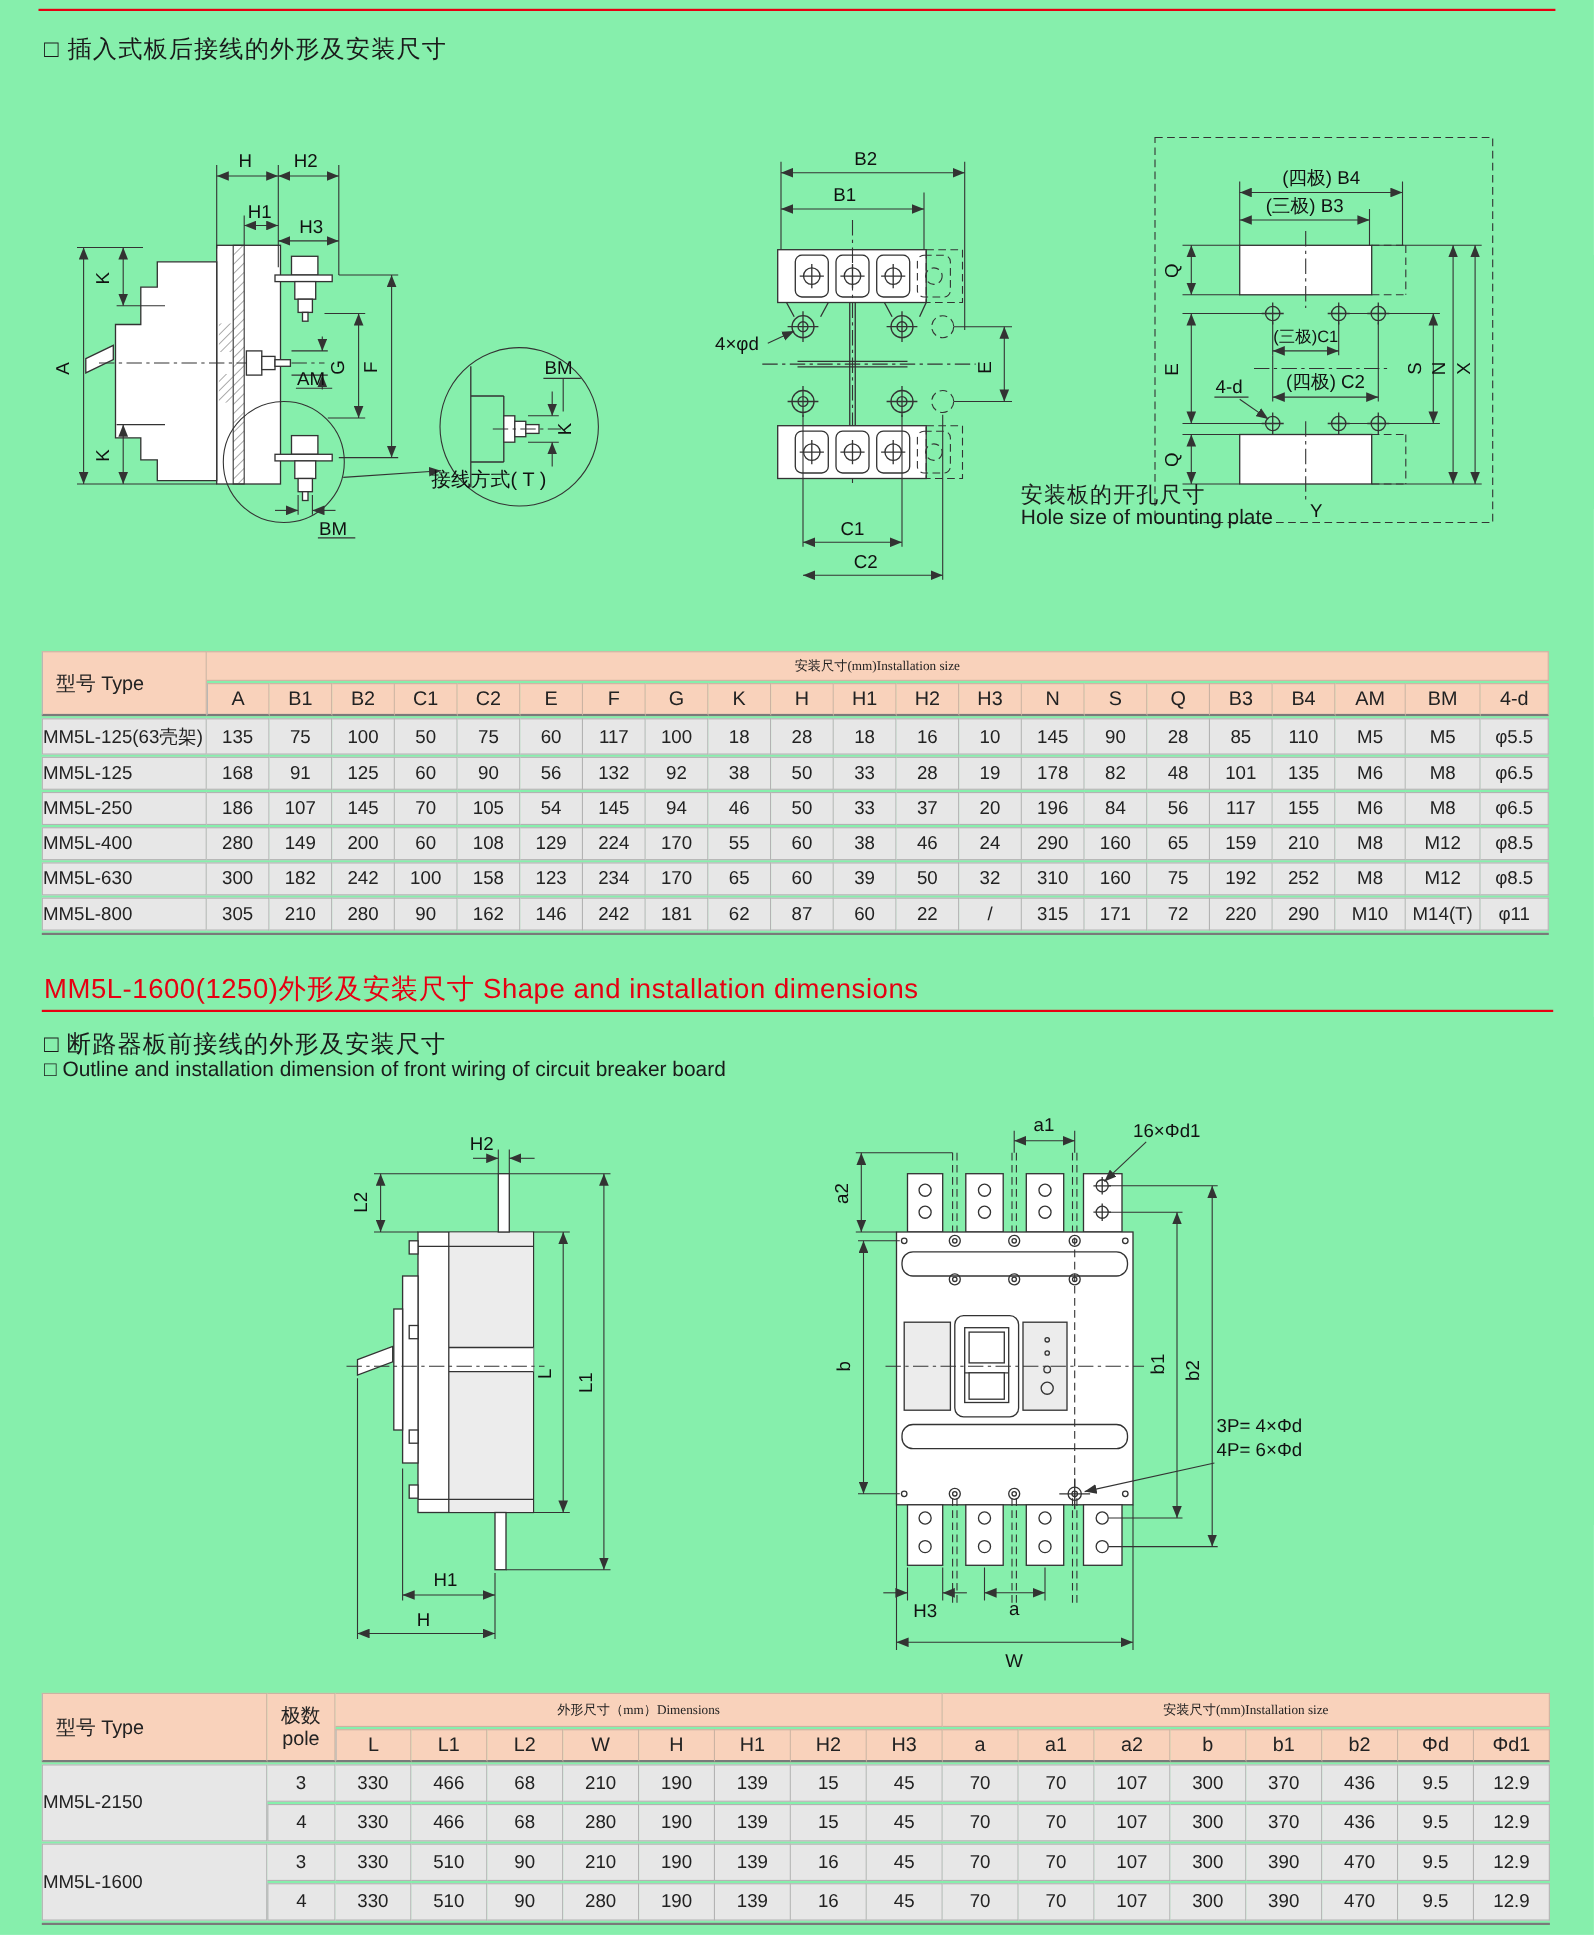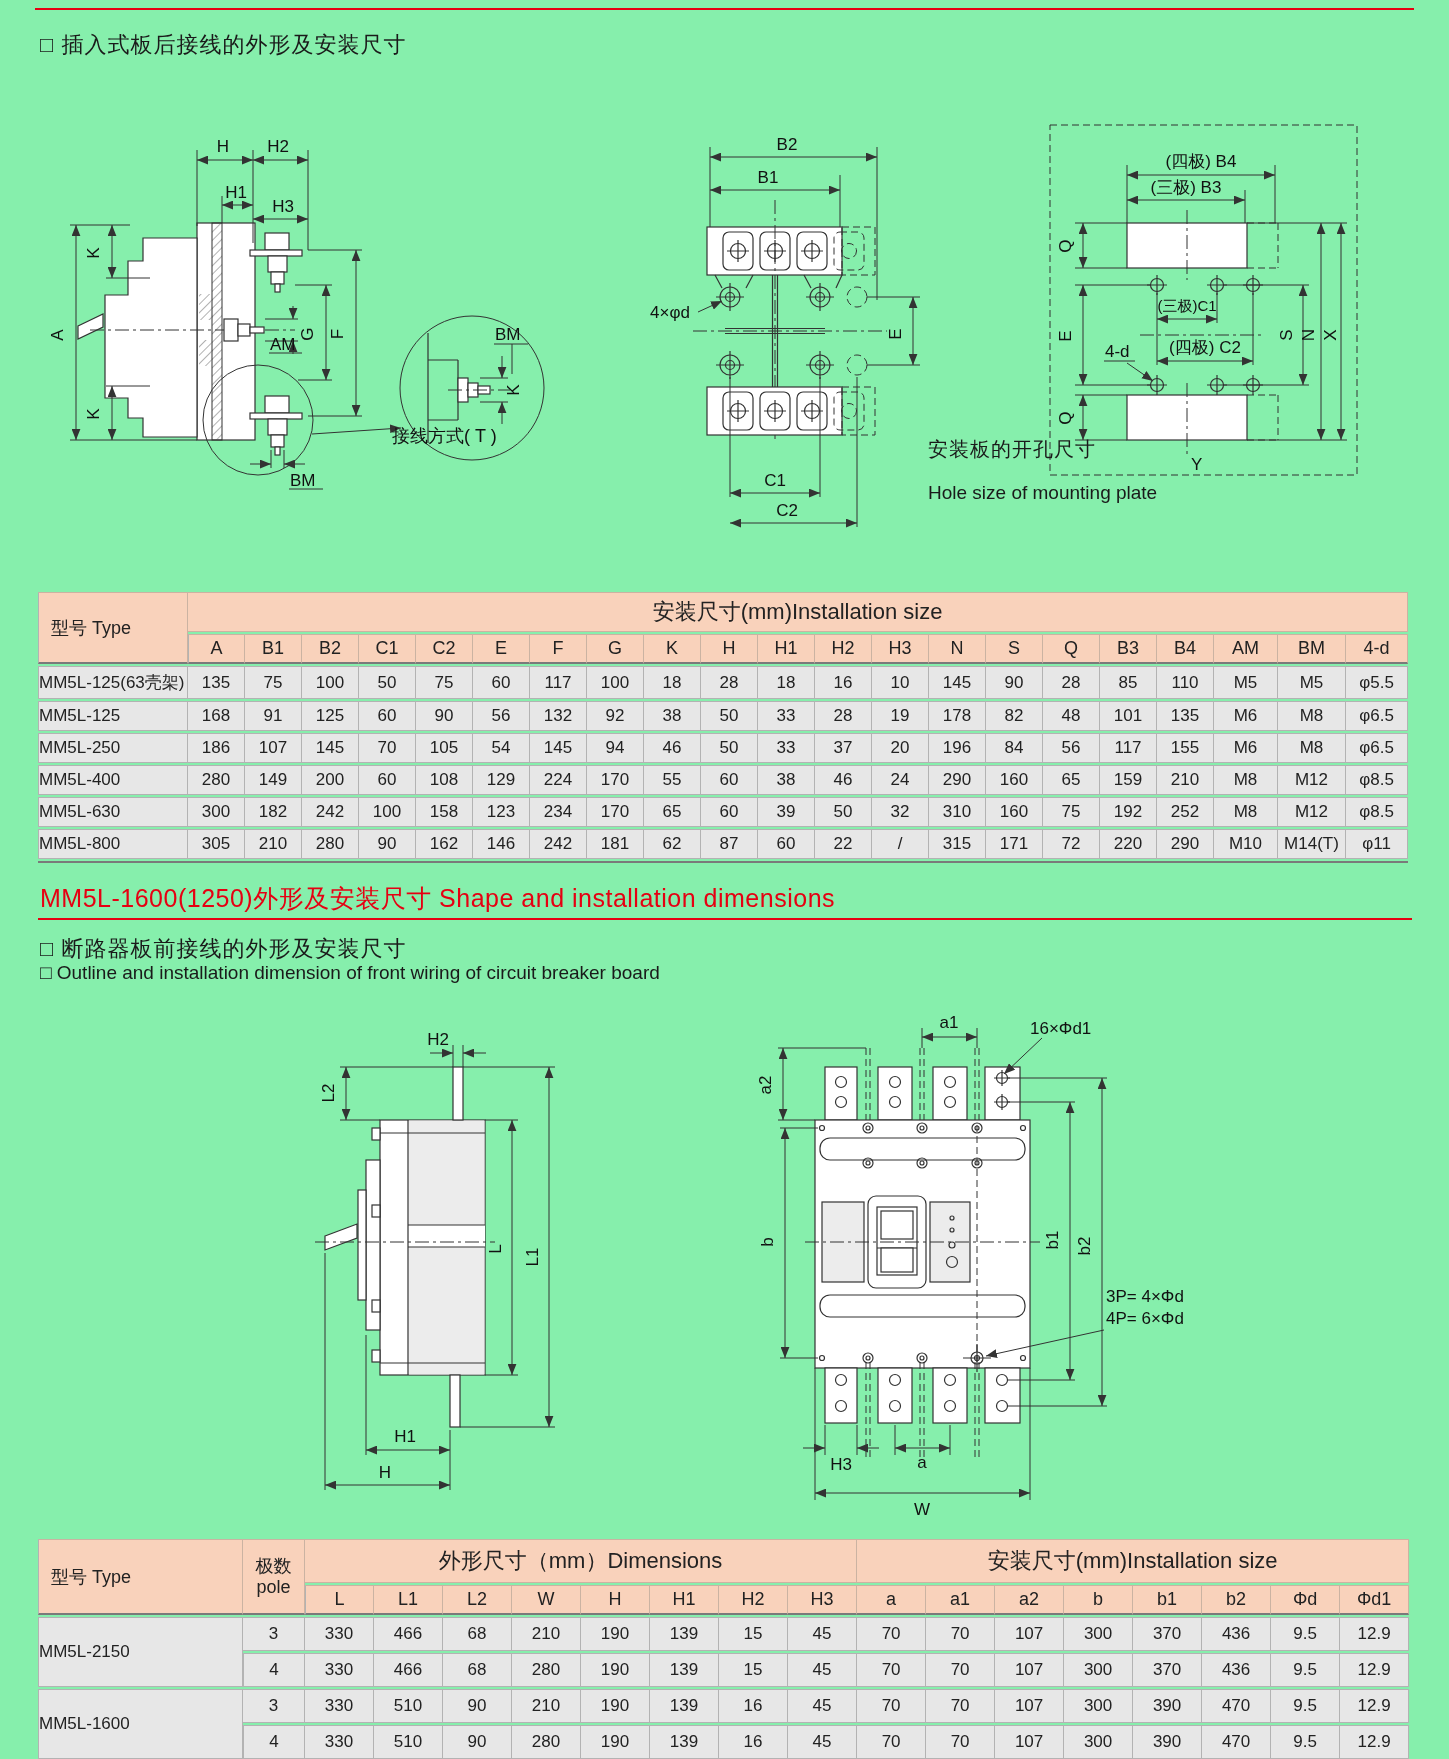--- a/index.html
+++ b/index.html
@@ -15,21 +15,21 @@
 
   
   table.dtable{border-collapse:separate;border-spacing:0 2px;table-layout:fixed;width:1312px;
                font-size:17px;color:#222;border-bottom:2px solid #7a7a7a;}
   table.dtable td{text-align:center;vertical-align:middle;padding:4px 2px;
                   border:1px solid #b3b3b3;border-left:none;background:#e7e7e7;}
   table.dtable tr td:first-child{border-left:1px solid #b3b3b3;}
   table.dtable thead td{background:#f9d2bb;border-color:#c9a causa;}
   table.dtable thead td{background:#f9d2bb;border-color:#cbb3a2;}
   table.dtable thead tr.cols td{border-bottom:2px solid #7a7a7a;font-size:18px;padding:3px 2px;}
-  table.dtable .h-group{font-size:22px;}
+  table.dtable .h-group{font-size:12px;font-family:Liberation Serif, serif;}
   table.dtable .h-type{font-size:18px;text-align:left;padding-left:12px;border-bottom:2px solid #7a7a7a;}
   table.dtable .c-type{text-align:left;padding-left:0;}
   table.dtable .h-pole{font-size:18px;border-bottom:2px solid #7a7a7a;line-height:1.15;}
   table.t2 td{padding:6px 2px;}
 
   
   svg{overflow:visible;}
   .ln{stroke:#333;stroke-width:1.2;fill:none;}
   .lnw{stroke:#333;stroke-width:1.2;fill:#ffffff;}
   .lngr{stroke:#333;stroke-width:1.2;fill:#ececec;}
@@ -290,21 +290,21 @@
       <text class="lbl" transform="rotate(-90 377 240)" x="377" y="240" text-anchor="middle">S</text>
       <line class="dim" x1="406" y1="128" x2="406" y2="345" marker-start="url(#as3)" marker-end="url(#ae3)"></line>
       <text class="lbl" transform="rotate(-90 399 240)" x="399" y="240" text-anchor="middle">N</text>
       <line class="dim" x1="426" y1="128" x2="426" y2="345" marker-start="url(#as3)" marker-end="url(#ae3)"></line>
       <text class="lbl" transform="rotate(-90 421 240)" x="421" y="240" text-anchor="middle">X</text>
       <text class="lbl" x="276" y="375">Y</text>
     </g>
   </svg>
 
   <div class="abs cap-zh" style="left:928px;top:436px;">安装板的开孔尺寸</div>
-  <div class="abs cap-en" style="left:928px;top:482px;">Hole size of mounting plate</div>
+  <div class="abs cap-en" style="left:928px;top:460px;">Hole size of mounting plate</div>
 
   <div class="abs" style="left:38px;top:590px;">
     <table class="dtable t1">
       <colgroup>
         <col style="width:150px">
           <col span="18" style="width:57px">
         <col style="width:64px">
           <col style="width:68px">
           <col style="width:62px">
       </colgroup>
@@ -481,21 +481,21 @@
             <td>M10</td>
             <td>M14(T)</td>
             <td>φ11</td>
           </tr>
         </tbody>
     </table>
   </div>
 
   <div class="abs sec-head" style="left:40px;top:882px;">MM5L-1600(1250)外形及安装尺寸 Shape and installation dimensions</div>
   <div class="abs red-rule" style="left:38px;top:918px;width:1374px;"></div>
-  <div class="abs title-zh" style="left:40px;top:934px;">□ 断路器板前接线的外形及安装尺寸</div>
+  <div class="abs title-zh" style="left:40px;top:934px;font-family:Liberation Serif, serif;">□ 断路器板前接线的外形及安装尺寸</div>
   <div class="abs title-en" style="left:40px;top:962px;">□ Outline and installation dimension of front wiring of circuit breaker board</div>
 
   <svg class="abs" style="left:250px;top:995px;" width="460" height="500" viewBox="0 0 460 500">
     <defs>
       <marker id="ae4" viewBox="0 0 10 8" markerWidth="11" markerHeight="9" refX="10" refY="4" orient="auto">
           <path d="M0,0L10,4L0,8Z"></path>
         </marker>
       <marker id="as4" viewBox="0 0 10 8" markerWidth="11" markerHeight="9" refX="0" refY="4" orient="auto">
           <path d="M10,0L0,4L10,8Z"></path>
         </marker>

